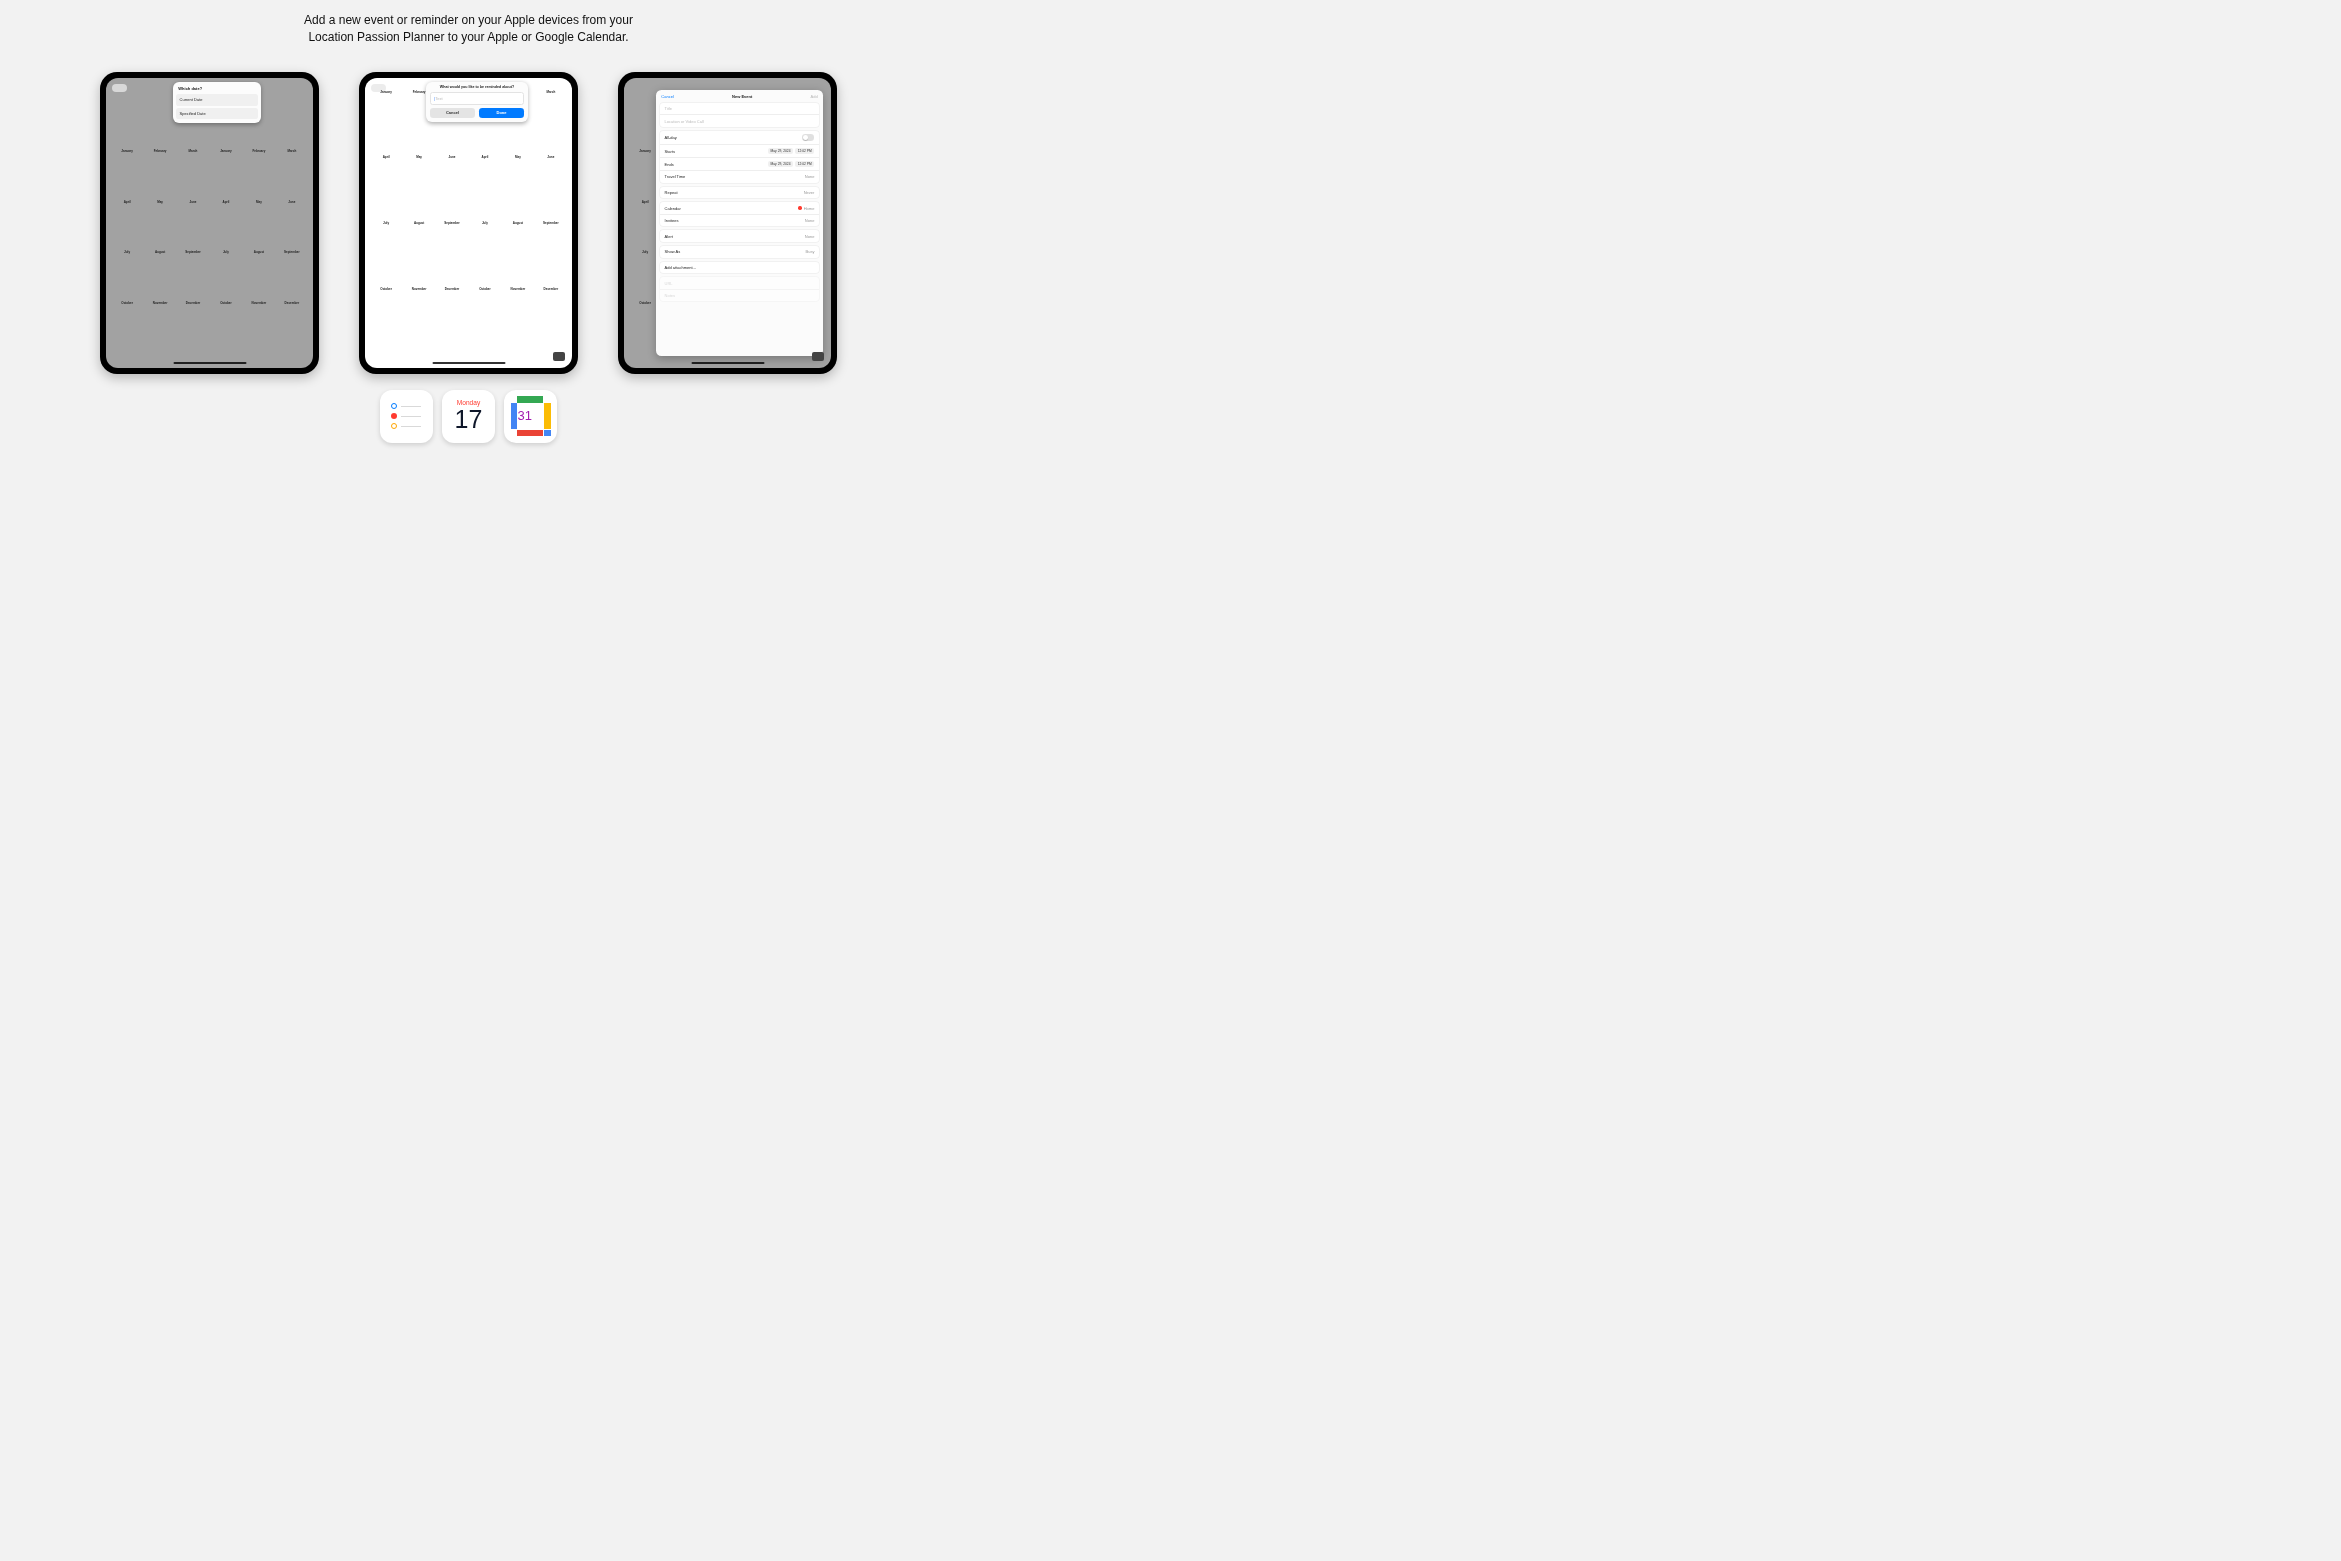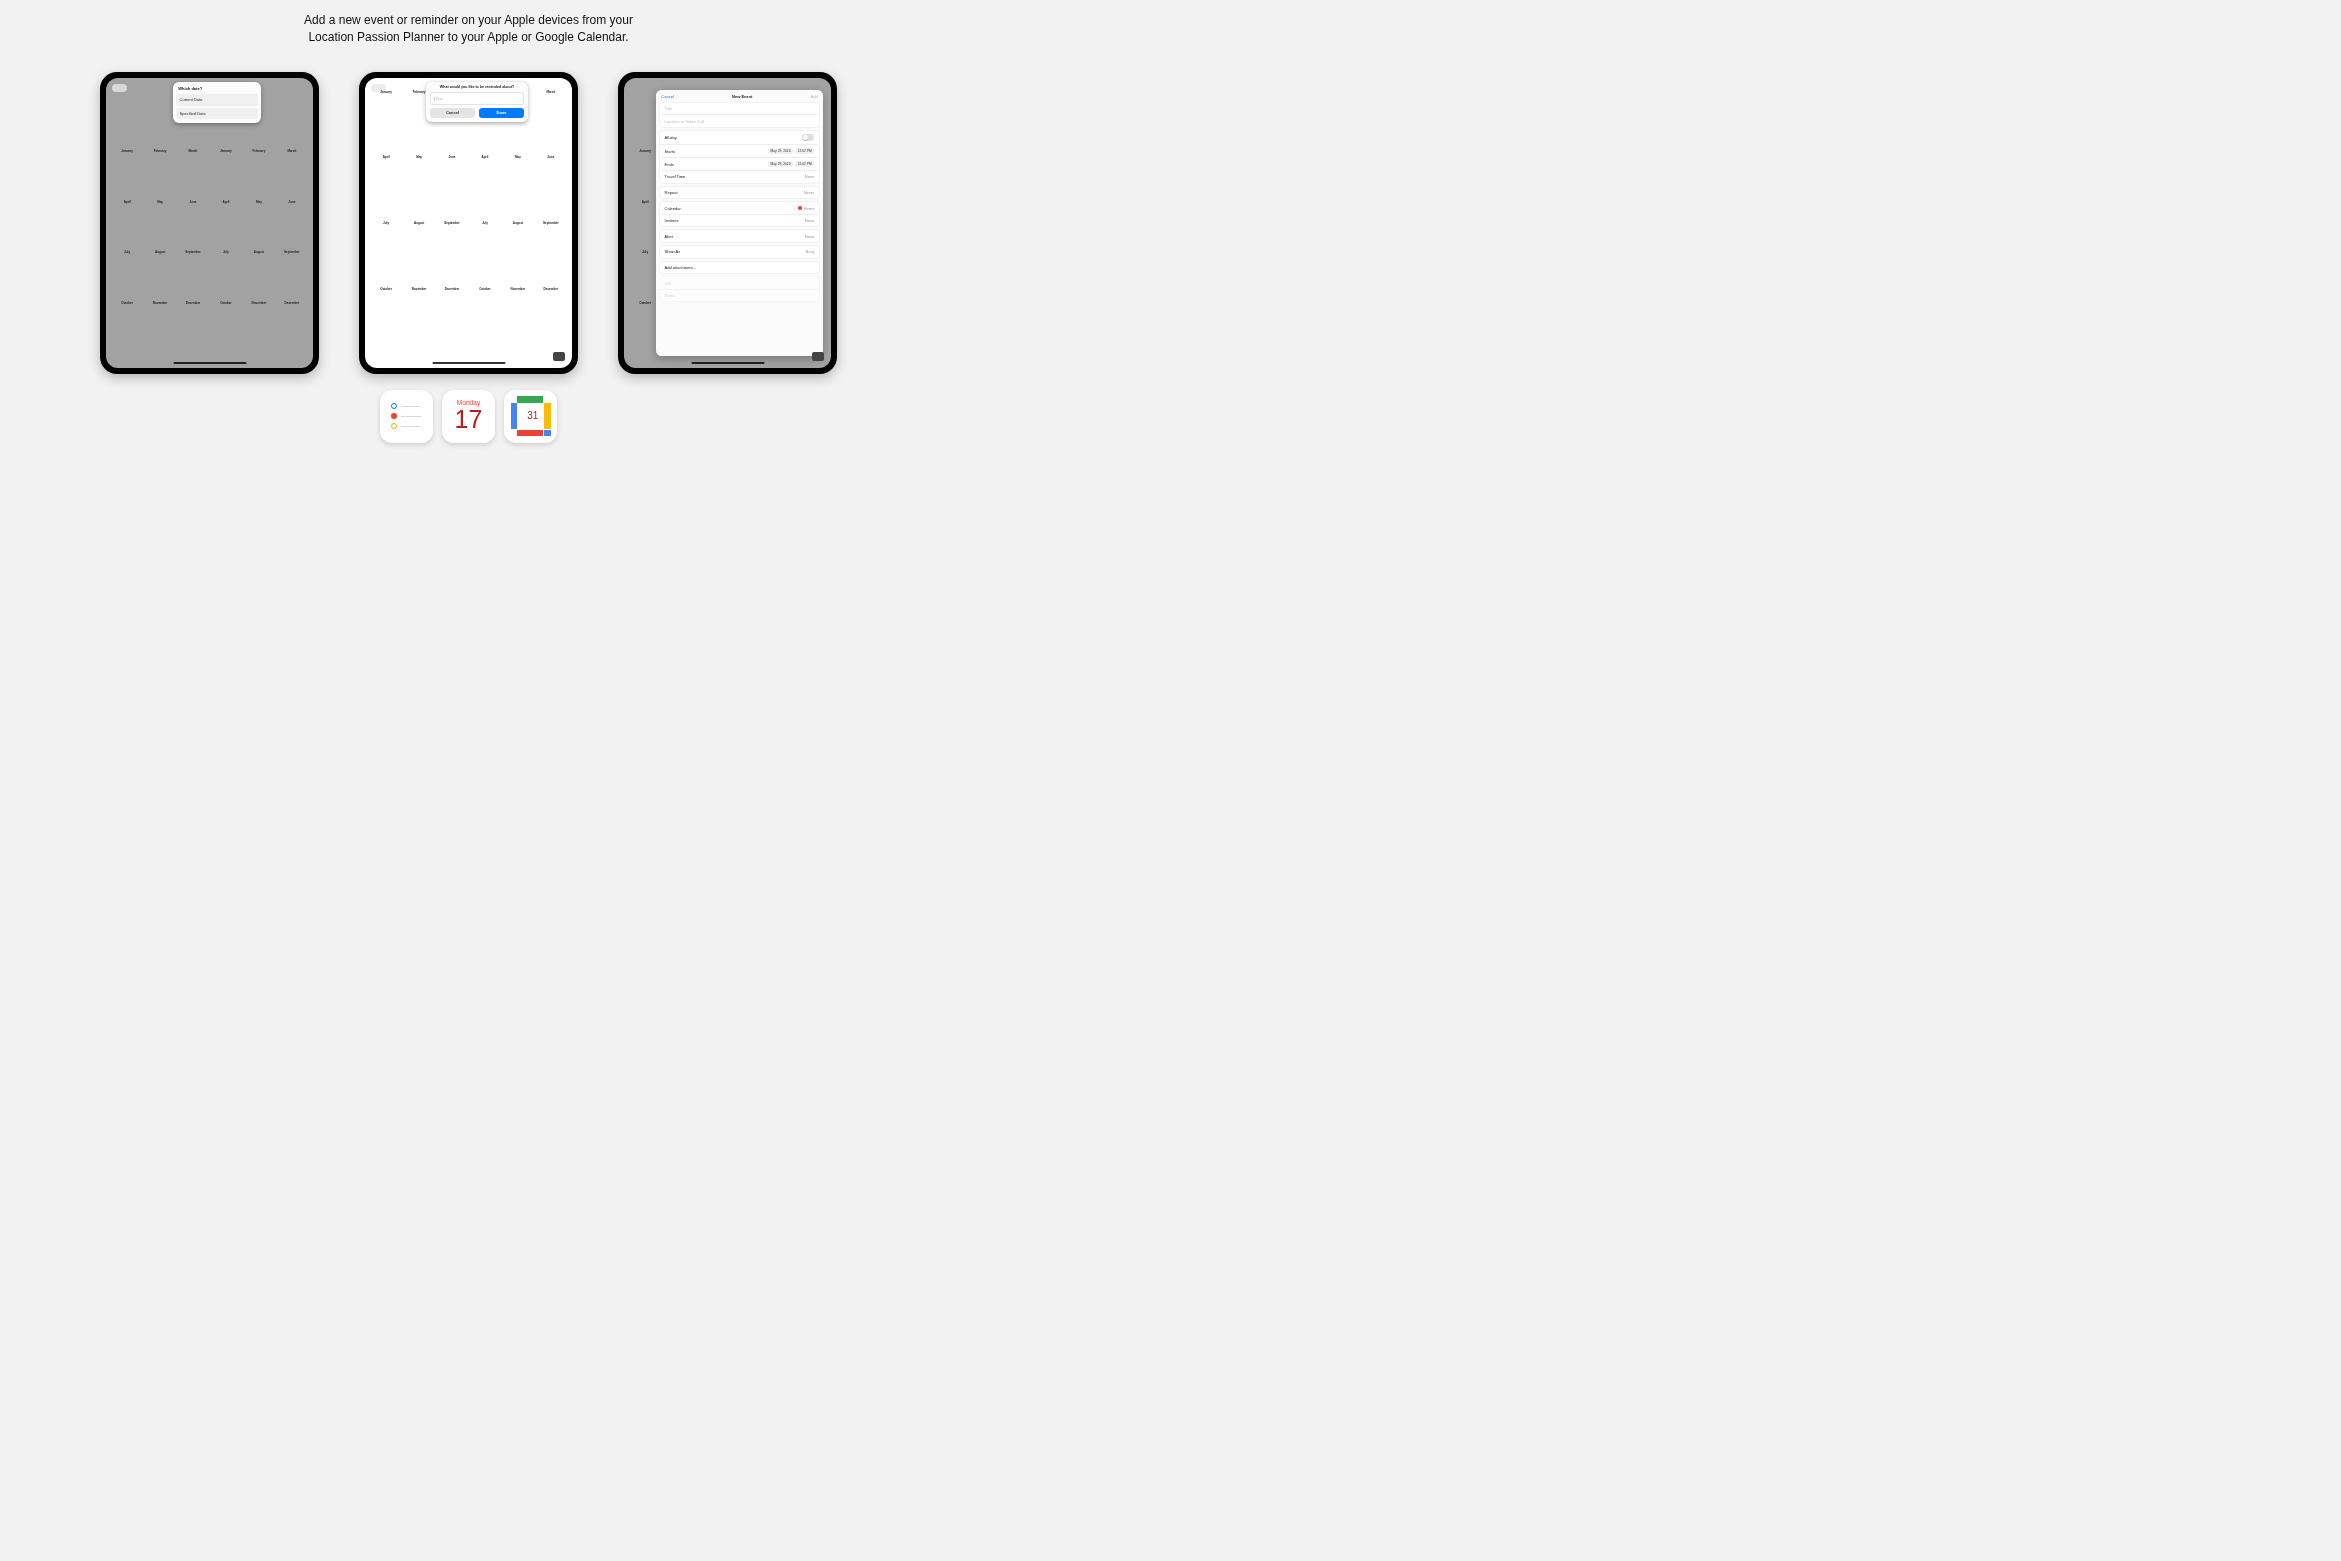--- a/index.html
+++ b/index.html
@@ -49,29 +49,29 @@
 .picbtn{position:absolute;right:6.6px;bottom:6.6px;width:12px;height:9.2px;background:#444;border-radius:2px;}
 .apps-row{display:flex;gap:9.2px;margin-top:16px;align-items:center;}
 .app-tile{width:53px;height:53px;border-radius:12px;background:#fff;box-shadow:0 2px 5.3px rgba(0,0,0,.15);display:flex;flex-direction:column;align-items:center;justify-content:center;}
 .rem-row{display:flex;align-items:center;gap:4px;margin:2px 0;}
 .rem-row .o{width:6px;height:6px;border-radius:50%;box-sizing:border-box;}
 .rem-row .o.bl{border:1.3px solid #007aff;}
 .rem-row .o.rd{background:#ff3b30;}
 .rem-row .o.og{border:1.3px solid #ffa500;}
 .rem-row .ln{width:20px;height:1.3px;background:#d9d9d9;}
 .acal-day{font-size:6.6px;color:#ff3b30;font-weight:500;line-height:1;}
-.acal-num{font-size:25px;font-weight:400;color:#b91c1c;line-height:1;}
+.acal-num{font-size:25px;font-weight:400;color:#0f172a;line-height:1;}
 .gcal{width:40px;height:40px;border-radius:6.6px;position:relative;background:#fff;}
 .gcal .sq{position:absolute;}
 .gcal .blue{background:#4285f4;left:0;top:6.6px;width:6.6px;height:26px;}
 .gcal .red{background:#ea4335;left:6.6px;bottom:0;width:26px;height:6.6px;}
 .gcal .yellow{background:#fbbc05;right:0;top:6.6px;width:6.6px;height:26px;}
 .gcal .green{background:#34a853;left:6.6px;top:0;width:26px;height:6.6px;}
 .gcal .bl2{background:#4285f4;right:0;bottom:0;width:6.6px;height:6.6px;}
-.gcal .center{position:absolute;left:9px;top:6.6px;width:26px;height:26px;display:flex;align-items:center;justify-content:center;font-size:10px;font-weight:500;color:#b91c1c;}
+.gcal .center{position:absolute;left:1px;top:6.6px;width:26px;height:26px;display:flex;align-items:center;justify-content:center;font-size:13px;font-weight:500;color:#a21caf;}
 </style>
 </head>
 <body>
 
 <div class="page">
   <p class="hero-sub">
     <span>Add a new event or reminder on your Apple devices from your</span><br>
     <span>Location Passion Planner to your Apple or Google Calendar.</span>
   </p>
 

